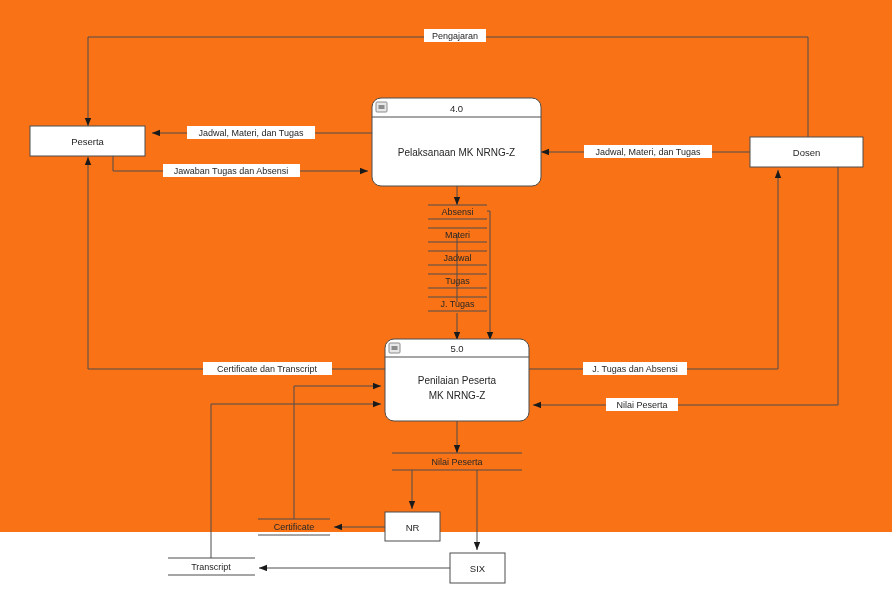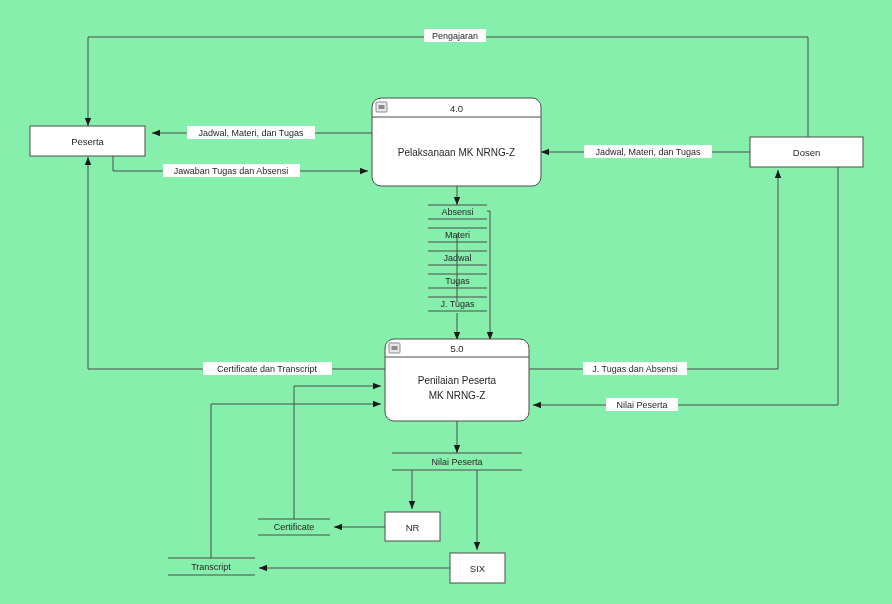--- a/index.html
+++ b/index.html
@@ -9,22 +9,22 @@
   }
   body {
     width: 892px;
     height: 604px;
     font-family: "Liberation Sans", sans-serif;
     overflow: hidden;
   }
   #diagram-root {
     position: relative;
     width: 892px;
-    height: 604px;
-    background: #86efac;
+    height: 532px;
+    background: #f97316;
   }
   svg.dfd {
     display: block;
     width: 892px;
     height: 604px;
   }
   .flow-line {
     fill: none;
     stroke: #4d4d4d;
     stroke-width: 1;

